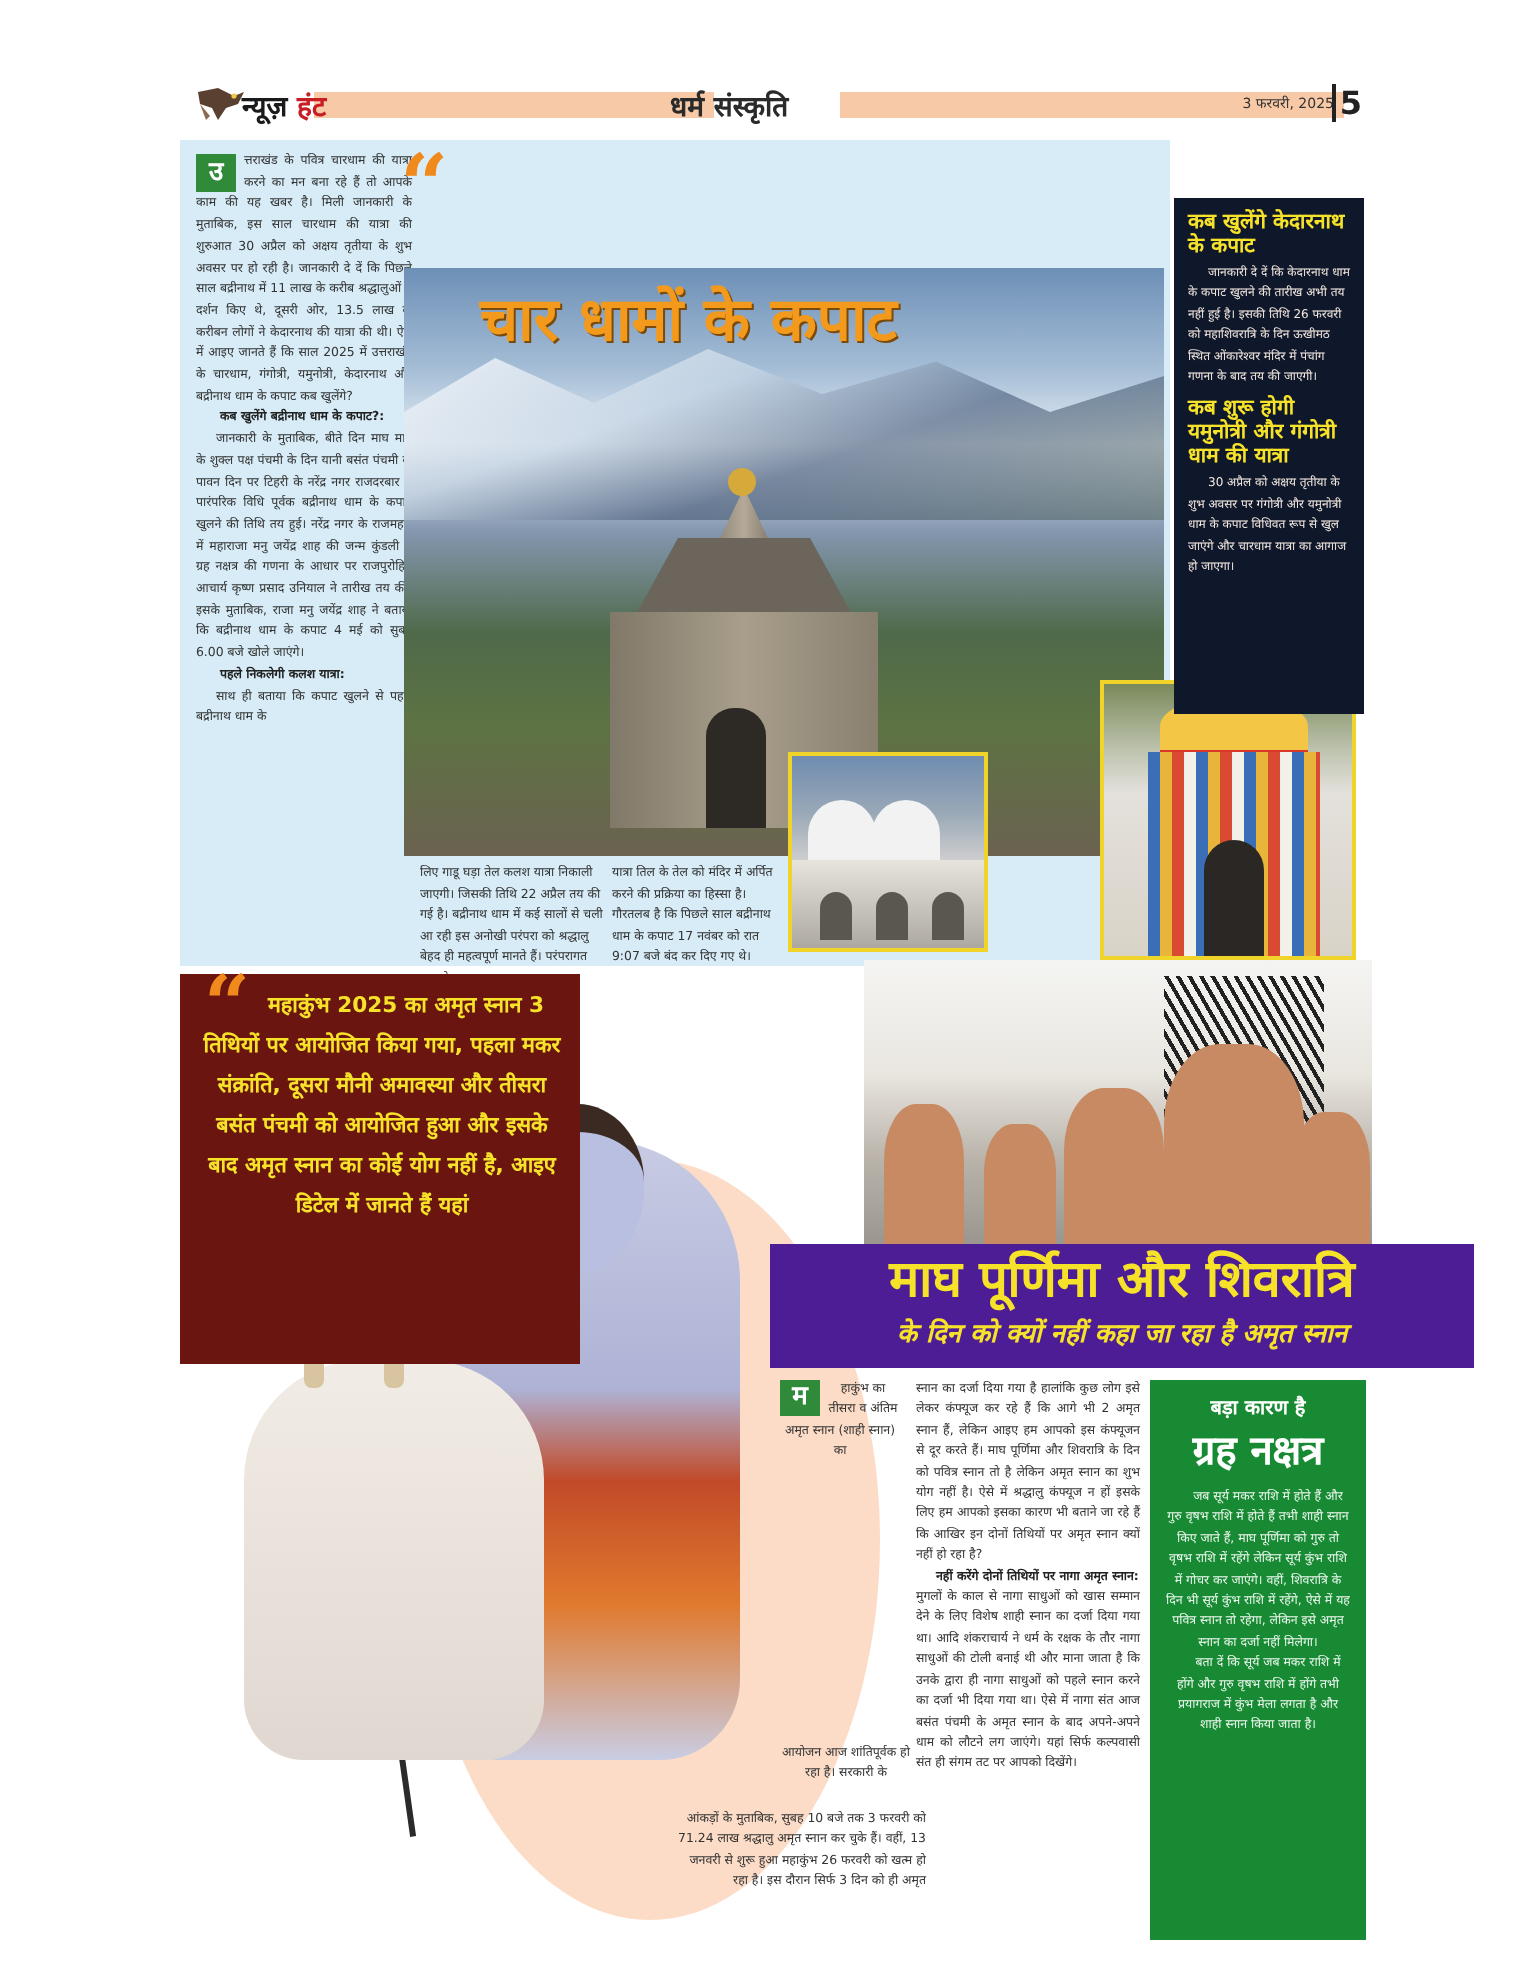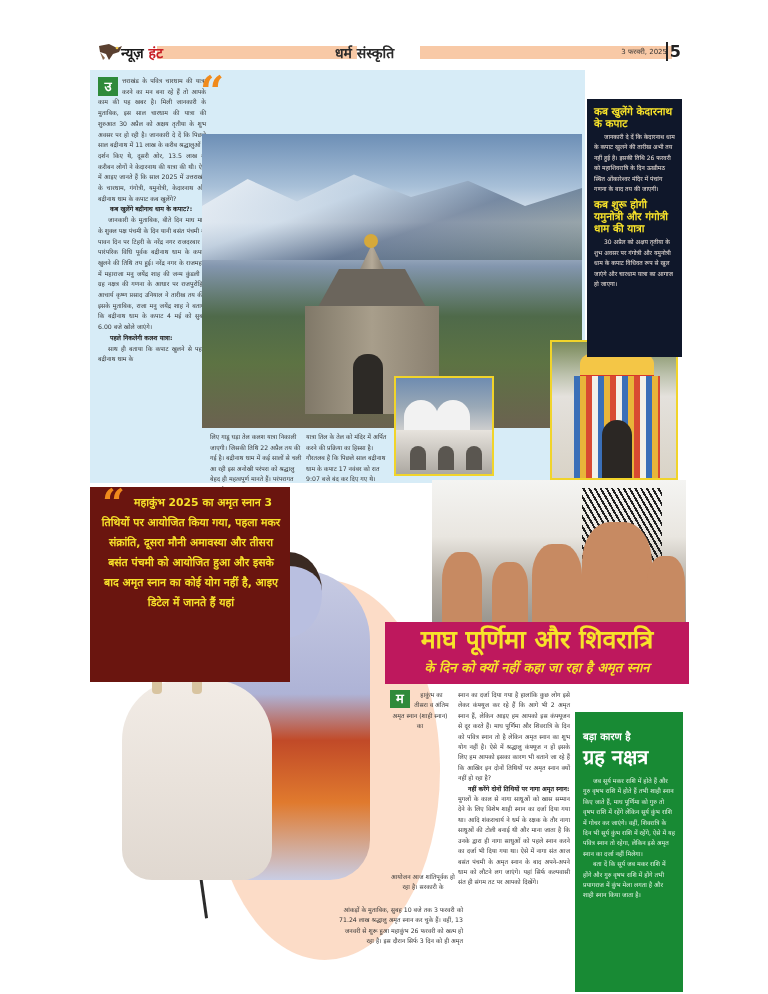--- a/index.html
+++ b/index.html
@@ -82,32 +82,32 @@
     .bathing-photo .hair { position: absolute; left: 150px; top: 8px; width: 80px; height: 90px; background: repeating-linear-gradient(60deg,#222 0 2px,transparent 2px 5px); }
 
     .shiva-art { position: absolute; left: 120px; top: 540px; width: 300px; height: 440px; }
     .shiva-halo { position: absolute; left: 90px; top: 40px; width: 230px; height: 380px; background: #fcd6bd; border-radius: 50%; opacity: 0.85; }
     .shiva-body { position: absolute; left: 90px; top: 30px; width: 160px; height: 310px; background: linear-gradient(180deg,#c7cbe3 0%,#aeb3d6 40%,#c14a28 55%,#e07a2e 75%,#c9cde4 100%); border-radius: 70px 70px 40px 40px; }
     .shiva-head { position: absolute; left: 128px; top: 12px; width: 74px; height: 86px; background: #b9bfe0; border-radius: 45% 45% 50% 50%; border-top: 14px solid #3a2a22; }
     .nandi { position: absolute; left: 2px; top: 140px; width: 150px; height: 200px; background: linear-gradient(180deg,#f2ece6,#e0d8d0); border-radius: 60px 60px 30px 30px; }
     .nandi .horn { position: absolute; top: -12px; width: 10px; height: 26px; background: #d8c4a0; border-radius: 4px; }
     .trishul { position: absolute; left: 60px; top: 20px; width: 3px; height: 360px; background: #2b2b2b; transform: rotate(-8deg); }
 
-    .banner { position: absolute; left: 385px; top: 622px; width: 304px; height: 62px; background: #be185d; }
+    .banner { position: absolute; left: 385px; top: 622px; width: 352px; height: 62px; background: #4c1d95; }
     .banner .t1 { position: absolute; left: 0; width: 100%; top: 2px; text-align: center; font-size: 25px; font-weight: bold; color: #f7e22a; line-height: 32px; }
     .banner .t2 { position: absolute; left: 0; width: 100%; top: 36px; text-align: center; font-size: 13px; font-weight: bold; color: #f7e22a; line-height: 20px; font-style: italic; }
 
     .col-b1 { position: absolute; left: 390px; top: 690px; width: 60px; font-size: 6.2px; line-height: 10.4px; color: #333; text-align: center; }
     .dropcap-m { display: inline-block; width: 20px; height: 18px; background: #2f8a3a; color: #fff; font-weight: bold; font-size: 13px; text-align: center; line-height: 18px; float: left; margin-right: 3px; }
     .col-b1-lower { position: absolute; left: 388px; top: 872px; width: 70px; font-size: 6.2px; line-height: 10.4px; color: #333; text-align: center; }
     .col-b0 { position: absolute; left: 338px; top: 905px; width: 125px; font-size: 6.2px; line-height: 10.4px; color: #333; text-align: right; }
     .col-b2 { position: absolute; left: 458px; top: 690px; width: 112px; font-size: 6.2px; line-height: 10.4px; color: #333; text-align: justify; }
     .col-b2 .sub { font-weight: bold; color: #222; display: block; text-indent: 10px; }
 
-    .sidebar-green { position: absolute; left: 575px; top: 712px; width: 108px; height: 280px; background: #188a34; padding: 18px 8px; color: #fff; }
+    .sidebar-green { position: absolute; left: 575px; top: 690px; width: 108px; height: 280px; background: #188a34; padding: 8px 8px; color: #fff; text-align: center; }
     .sidebar-green .k1 { font-size: 10px; font-weight: bold; color: #fff; line-height: 14px; }
     .sidebar-green .k2 { font-size: 20px; font-weight: bold; color: #fff; line-height: 26px; margin-bottom: 6px; }
     .sidebar-green p { font-size: 6.2px; line-height: 10.4px; color: #eaf7ec; text-indent: 10px; }
   </style>
 </head>
 <body>
 
 <div class="page">
 
   <div class="header">
@@ -142,20 +142,21 @@
 
     <div class="hero-photo">
       <div class="hero-mtn"></div>
       <div class="temple">
         <div class="spire"></div>
           <div class="gold"></div>
           <div class="roof"></div>
           <div class="body"></div>
           <div class="door"></div>
       </div>
+      <div class="hero-title">चार धामों के कपाट</div>
     </div>
 
     <div class="col-mid">लिए गाडू घड़ा तेल कलश यात्रा निकाली जाएगी। जिसकी तिथि 22 अप्रैल तय की गई है। बद्रीनाथ धाम में कई सालों से चली आ रही इस अनोखी परंपरा को श्रद्धालु बेहद ही महत्वपूर्ण मानते हैं। परंपरागत रूप से यह</div>
     <div class="col-mid2">यात्रा तिल के तेल को मंदिर में अर्पित करने की प्रक्रिया का हिस्सा है। गौरतलब है कि पिछले साल बद्रीनाथ धाम के कपाट 17 नवंबर को रात 9:07 बजे बंद कर दिए गए थे।</div>
 
     <div class="photo-gangotri">
       <div class="dome" style="left:8px"></div>
         <div class="dome" style="left:40px"></div>
       <div class="base"></div>
       <div class="arch" style="left:14px"></div>

